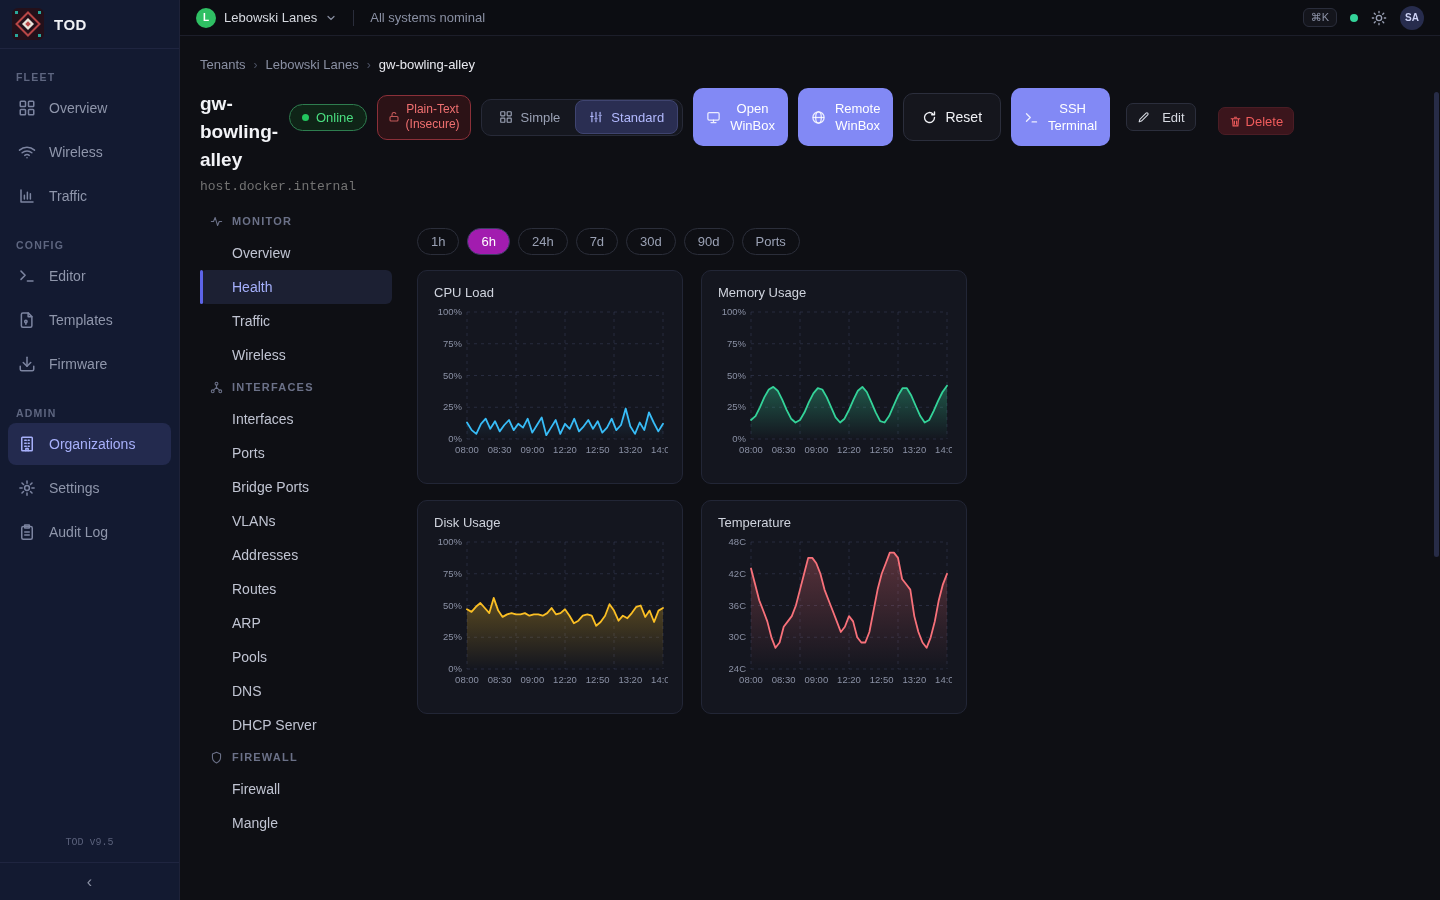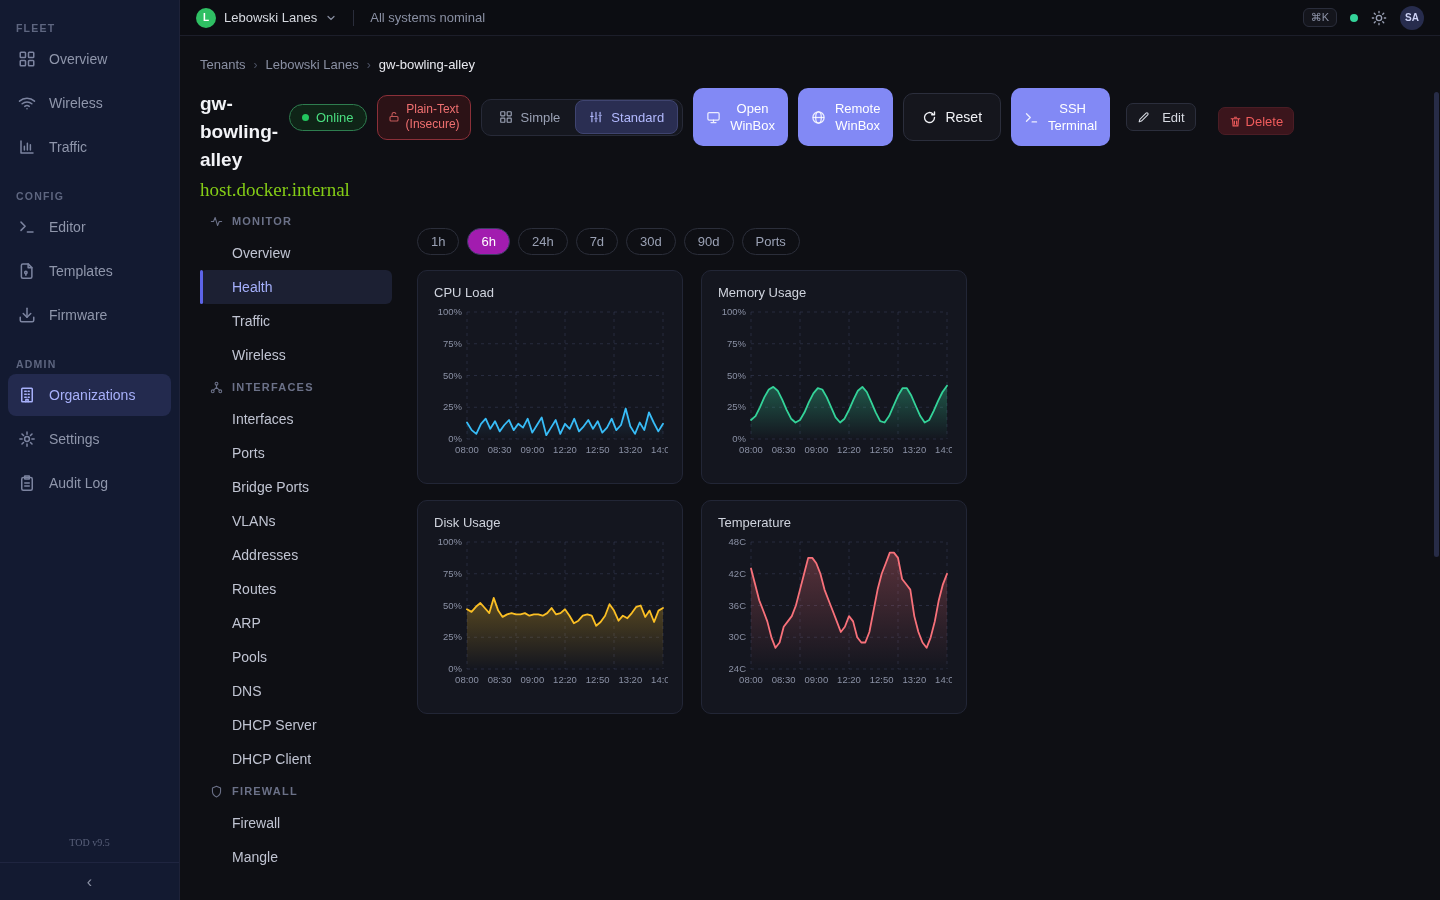--- a/index.html
+++ b/index.html
@@ -14,21 +14,21 @@
   .logo-badge { width:32px; height:32px; flex:0 0 32px; }
   .app-name { font-size:15px; font-weight:700; letter-spacing:.5px; color:#f0f1f5; }
   .side-label { font-size:10.5px; font-weight:700; letter-spacing:1.2px; color:#5e6680;
     padding:0 16px; margin-top:22px; margin-bottom:4px; text-transform:uppercase; }
   .side-item { display:flex; align-items:center; gap:13px; height:42px; margin:2px 8px;
     padding:0 10px; border-radius:8px; color:#8f96ab; font-size:14px; cursor:pointer; }
   .side-item .ic { width:18px; height:18px; color:#7c84a0; display:flex; align-items:center; justify-content:center; }
   .side-item.active { background:#232a4e; color:#a7b0fa; }
   .side-item.active .ic { color:#a7b0fa; }
   .side-version { position:absolute; left:0; right:0; bottom:52px; text-align:center;
-    font-family:Liberation Serif, serif; font-size:10px; color:#59607a;margin-top:13px; }
+    font-family:Liberation Mono, monospace; font-size:10px; color:#59607a;margin-top:13px; }
   .side-collapse { position:absolute; left:0; right:0; bottom:0; height:38px;
     border-top:1px solid #1f2540; display:flex; align-items:center; justify-content:center;
     color:#8a90a3; cursor:pointer; }
 
   
   .topbar { position:absolute; left:180px; right:0; top:0; height:36px; background:#0c0d12;
     border-bottom:1px solid #1c1e2a; display:flex; align-items:center; padding:0 16px; z-index:4; }
   .tenant { display:flex; align-items:center; gap:8px; cursor:pointer; }
   .tenant-avatar { width:20px; height:20px; border-radius:50%; background:#2fbf63; color:#fff;
     font-size:10px; font-weight:700; display:flex; align-items:center; justify-content:center; }
@@ -46,22 +46,22 @@
 
   
   .breadcrumb { position:absolute; left:200px; top:57px; display:flex; gap:8px; align-items:center;
     font-size:13px; color:#8a90a3; }
   .breadcrumb .sep { color:#4b5163; font-size:12px; }
   .breadcrumb .current { color:#e9eaf0; }
   .crumb { cursor:pointer; }
 
   .device-title { position:absolute; left:200px; top:90px; width:104px; font-size:19px;
     font-weight:700; line-height:28px; color:#f2f3f7; }
-  .device-host { position:absolute; left:200px; top:179px; font-family:Liberation Serif, serif;
-    font-size:19px; color:#84cc16; }
+  .device-host { position:absolute; left:200px; top:179px; font-family:Liberation Mono, monospace;
+    font-size:13px; color:#737373; }
 
   .header-row { position:absolute; left:289px; top:88px; height:58px; display:flex;
     align-items:center; gap:10px; }
   .badge-online { display:flex; align-items:center; gap:7px; height:27px; padding:0 12px;
     border:1px solid #2e7d4f; border-radius:14px; background:#0f2417; color:#4ade80; font-size:13px; }
   .badge-online .dot { width:7px; height:7px; border-radius:50%; background:#22c55e; }
   .badge-insecure { display:flex; align-items:center; gap:6px; height:45px; padding:0 10px;
     border:1px solid #8b3039; border-radius:10px; background:#2c1216; color:#f07070; font-size:12px; }
   .badge-insecure .ic { width:12px; height:12px; color:#c05858; }
   .badge-insecure .lines { display:flex; flex-direction:column; line-height:15px; text-align:center; }
@@ -115,20 +115,35 @@
   
   .scroll-thumb { position:absolute; right:1px; top:92px; width:5px; height:465px;
     border-radius:3px; background:#272c47; }
 
   .ic svg, .chev svg, .sun svg { width:100%; height:100%; display:block; }
 </style>
 </head>
 <body>
 
 <nav class="sidebar">
+  <div class="logo-row">
+    <span class="logo-badge">
+      <svg viewBox="0 0 32 32">
+        <rect width="32" height="32" rx="6" fill="#24101a"></rect>
+        <path d="M16 4.5L27.5 16 16 27.5 4.5 16z" fill="none" stroke="#b84646" stroke-width="2"></path>
+        <path d="M16 10l6 6-6 6-6-6z" fill="#e8e4da"></path>
+        <path d="M16 13.2l2.8 2.8-2.8 2.8-2.8-2.8z" fill="#b84646"></path>
+        <rect x="3" y="3" width="3" height="3" fill="#2aa79b"></rect>
+        <rect x="26" y="3" width="3" height="3" fill="#2aa79b"></rect>
+        <rect x="3" y="26" width="3" height="3" fill="#2aa79b"></rect>
+        <rect x="26" y="26" width="3" height="3" fill="#2aa79b"></rect>
+      </svg>
+    </span>
+    <span class="app-name">TOD</span>
+  </div>
   <div id="sidebar-sections">
       <div class="side-label">FLEET</div>
       <div class="side-item">
         <span class="ic">
           <svg viewBox="0 0 24 24" fill="none" stroke="currentColor" stroke-width="2" stroke-linecap="round" stroke-linejoin="round">
             <rect x="3" y="3" width="7" height="7" rx="1"></rect>
             <rect x="14" y="3" width="7" height="7" rx="1"></rect>
             <rect x="3" y="14" width="7" height="7" rx="1"></rect>
             <rect x="14" y="14" width="7" height="7" rx="1"></rect>
           </svg>
@@ -389,21 +404,20 @@
     <div class="subnav-item">Interfaces</div>
     <div class="subnav-item">Ports</div>
     <div class="subnav-item">Bridge Ports</div>
     <div class="subnav-item">VLANs</div>
     <div class="subnav-item">Addresses</div>
     <div class="subnav-item">Routes</div>
     <div class="subnav-item">ARP</div>
     <div class="subnav-item">Pools</div>
     <div class="subnav-item">DNS</div>
     <div class="subnav-item">DHCP Server</div>
-    <div class="subnav-item">DHCP Client</div>
     <div class="subnav-header">
       <span class="ic">
         <svg viewBox="0 0 24 24" fill="none" stroke="currentColor" stroke-width="2" stroke-linecap="round" stroke-linejoin="round">
           <path d="M12 2.5l7.5 3v6c0 4.8-3.2 8.6-7.5 10.5C7.7 20.1 4.5 16.3 4.5 11.5v-6z"></path>
         </svg>
       </span>
       <span>FIREWALL</span>
     </div>
     <div class="subnav-item">Firewall</div>
     <div class="subnav-item">Mangle</div>

